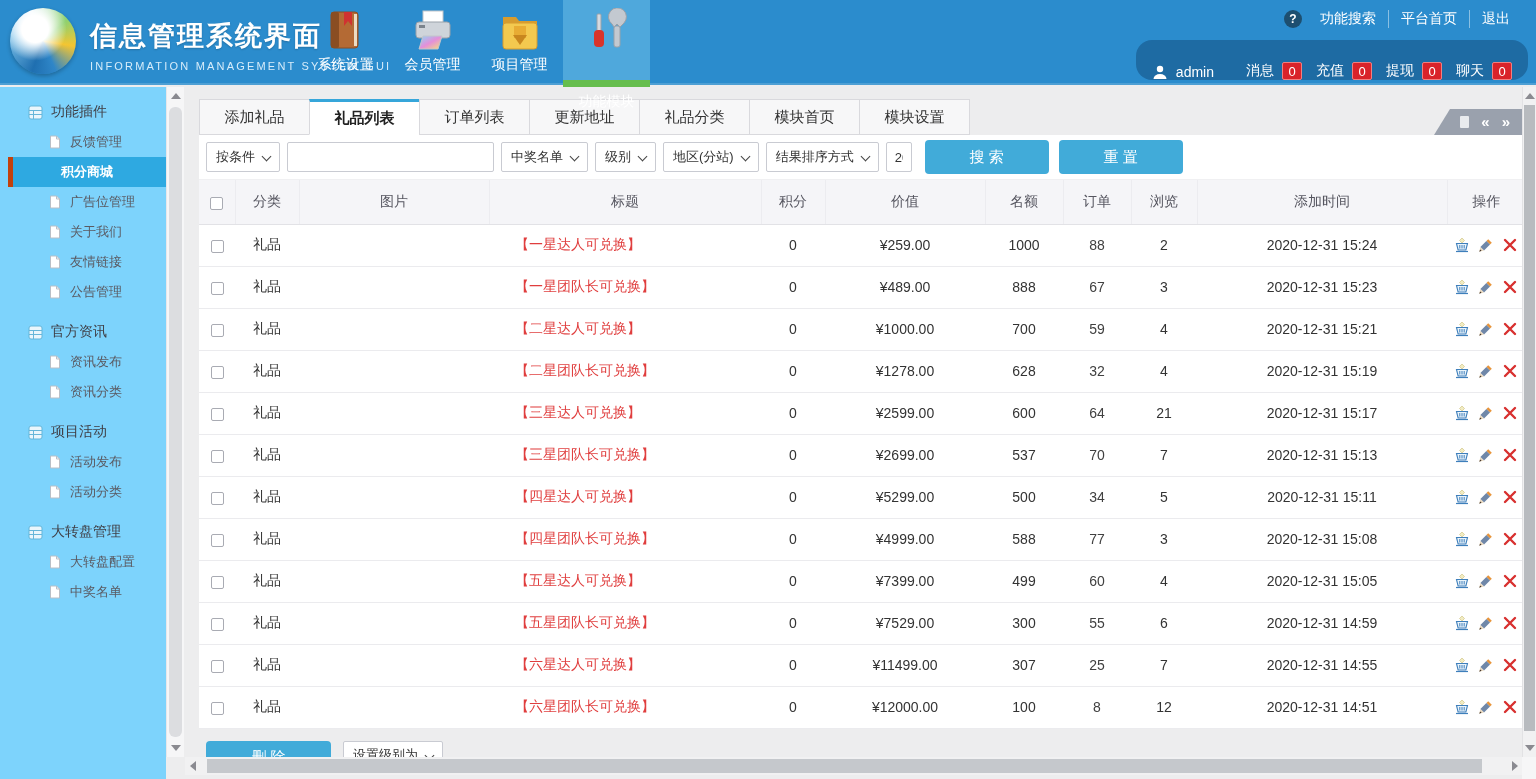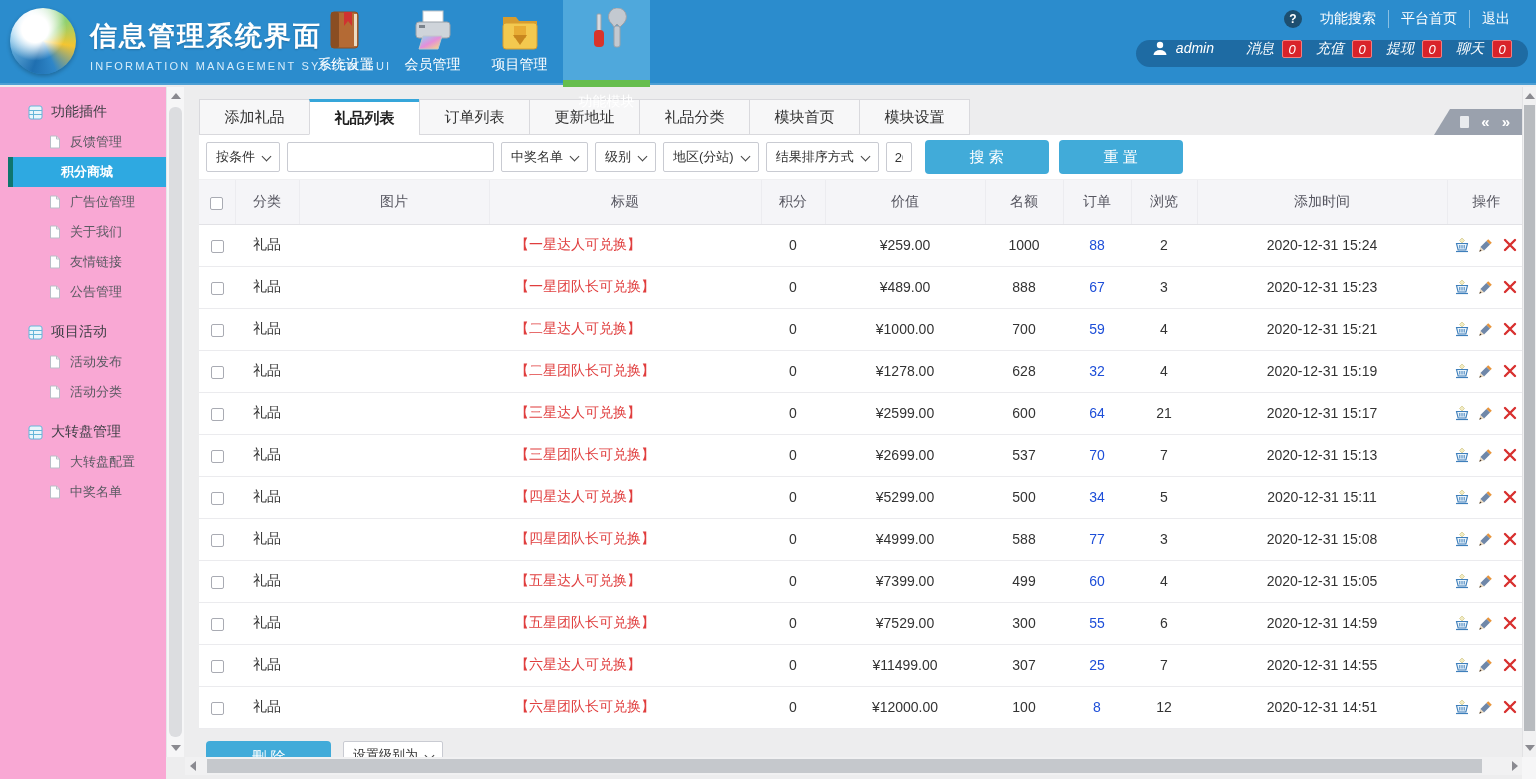--- a/index.html
+++ b/index.html
@@ -22,39 +22,39 @@
     justify-content:flex-start; padding-top:8px; color:#fff; font-size:14px; cursor:pointer; position:relative; }
   .nav-item .nav-icon { width:44px; height:44px; display:block; margin-bottom:4px; }
   .nav-item.active { background:#4fa8dc;gap:37px; }
   .nav-item.active::after { content:''; position:absolute; left:0; right:0; bottom:-2px; height:7px; background:#66be4e; }
   .header-right { position:absolute; right:8px; top:0; width:420px; height:85px; color:#fff; }
   .quick-links { position:absolute; right:6px; top:10px; display:flex; align-items:center; font-size:14px; }
   .q-help { width:18px; height:18px; border-radius:50%; background:#1d4f70; color:#fff; font-size:12px;
     font-weight:bold; text-align:center; line-height:18px; margin-right:6px; }
   .q-link { padding:0 12px; cursor:pointer; position:relative; }
   .q-link + .q-link { border-left:1px solid rgba(255,255,255,.45); }
-  .user-bar { position:absolute; right:0; top:40px; height:27px; background:#1e6ba3; border-radius:16px;
-    display:flex; align-items:flex-start; padding:0 16px; font-size:14px;font-style:italic; }
+  .user-bar { position:absolute; right:0; top:40px; height:40px; background:#1e6ba3; border-radius:16px;
+    display:flex; align-items:flex-end; padding:0 16px; font-size:14px; }
   .user-ico { width:16px; height:16px; margin-right:8px; }
   .user-name { margin-right:18px; }
   .stat { display:flex; align-items:center; margin-left:14px; cursor:pointer; }
   .stat-label { margin-right:8px; }
   .badge { min-width:20px; height:18px; background:#d9232a; color:#fff; font-size:13px; text-align:center;
     line-height:18px; padding:0 4px; border-radius:2px; border:1px solid #f08080; }
 
   
-  .sidebar { position:absolute; left:0; top:87px; width:166px; bottom:0; background:#f9a8d4; overflow:hidden; }
+  .sidebar { position:absolute; left:0; top:87px; width:166px; bottom:0; background:#7dd3fc; overflow:hidden; }
   .sb-group { margin-top:10px; }
   .sb-group-head { height:30px; display:flex; align-items:center; padding-left:28px; font-size:14px;
     color:#3f3f46; cursor:pointer; }
   .sb-group-head svg { margin-right:8px; flex:none; }
   .sb-item { height:30px; display:flex; align-items:center; padding-left:48px; font-size:13px;
     color:#5a5a62; cursor:pointer; }
   .sb-item svg { margin-right:8px; flex:none; }
-  .sb-item.active { background:#2ea9e1; border-left:5px solid #0f766e; margin-left:8px;
+  .sb-item.active { background:#2ea9e1; border-left:5px solid #c2410c; margin-left:8px;
     color:#fff; font-weight:bold; padding-left:48px; }
   .side-scroll { position:absolute; left:166px; top:87px; width:18px; bottom:22px;
     background:#f6f6f7; border-left:1px solid #e7e7ea; }
   .arr { position:absolute; left:4px; width:0; height:0; border-left:5px solid transparent;
     border-right:5px solid transparent; }
   .arr.up { top:6px; border-bottom:6px solid #8a8a90; }
   .arr.down { bottom:6px; border-top:6px solid #8a8a90; }
   .side-thumb { position:absolute; left:2px; top:20px; bottom:20px; width:13px; background:#dcdde0; border-radius:6px; }
 
   
@@ -91,21 +91,21 @@
   
   table { width:100%; border-collapse:collapse; table-layout:fixed; }
   thead th { height:44px; background:#f5f5f8; font-size:14px; font-weight:normal; color:#55555f;
     border-bottom:1px solid #e2e2e6; border-right:1px solid #ececf0; }
   thead th:last-child { border-right:none; }
   tbody td { height:42px; font-size:14px; color:#333; text-align:center; border-bottom:1px solid #ebebee; }
   td.c-title, th.c-title-h { text-align:left; }
   td.c-title { padding-left:26px; }
   th.c-title-h { text-align:center; }
   td.c-title a { color:#e03e3e; text-decoration:none; cursor:pointer; }
-  td.c-orders { color:#1d4ed8; }
+  td.c-orders { color:#404040; }
   .cb { appearance:none; -webkit-appearance:none; width:13px; height:13px; border:1px solid #a9abb3;
     border-radius:2px; background:#fff; cursor:pointer; vertical-align:middle; }
   .ops { display:flex; align-items:center; justify-content:center; gap:8px; }
   .op { width:16px; height:16px; cursor:pointer; display:inline-block; }
 
   
   .bottom-bar { display:flex; align-items:flex-start; padding:12px 0 0 21px; height:52px; }
   .btn-del { width:125px; height:34px; }
   .sel-level { margin-left:12px; height:28px; line-height:26px; }
 
@@ -258,20 +258,45 @@
           <path d="M8.5 1 v3 h3" fill="none" stroke="#b9bfc7"></path>
         </svg>
       <span>友情链接</span>
     </div>
     <div class="sb-item">
       <svg width="14" height="14" viewBox="0 0 14 14">
           <path d="M2.5 1 h6 l3 3 v9 h-9 z" fill="#fff" stroke="#b9bfc7"></path>
           <path d="M8.5 1 v3 h3" fill="none" stroke="#b9bfc7"></path>
         </svg>
       <span>公告管理</span>
+    </div>
+  </div>
+  <div class="sb-group">
+    <div class="sb-group-head">
+      <svg width="15" height="15" viewBox="0 0 15 15">
+          <rect x="1" y="1" width="13" height="13" rx="2" fill="#eaf6fc" stroke="#67b6d9"></rect>
+          <line x1="1" y1="5.5" x2="14" y2="5.5" stroke="#67b6d9"></line>
+          <line x1="1" y1="9.5" x2="14" y2="9.5" stroke="#67b6d9"></line>
+          <line x1="5.5" y1="5.5" x2="5.5" y2="14" stroke="#67b6d9"></line>
+        </svg>
+      <span>官方资讯</span>
+    </div>
+    <div class="sb-item">
+      <svg width="14" height="14" viewBox="0 0 14 14">
+          <path d="M2.5 1 h6 l3 3 v9 h-9 z" fill="#fff" stroke="#b9bfc7"></path>
+          <path d="M8.5 1 v3 h3" fill="none" stroke="#b9bfc7"></path>
+        </svg>
+      <span>资讯发布</span>
+    </div>
+    <div class="sb-item">
+      <svg width="14" height="14" viewBox="0 0 14 14">
+          <path d="M2.5 1 h6 l3 3 v9 h-9 z" fill="#fff" stroke="#b9bfc7"></path>
+          <path d="M8.5 1 v3 h3" fill="none" stroke="#b9bfc7"></path>
+        </svg>
+      <span>资讯分类</span>
     </div>
   </div>
   <div class="sb-group">
     <div class="sb-group-head">
       <svg width="15" height="15" viewBox="0 0 15 15">
           <rect x="1" y="1" width="13" height="13" rx="2" fill="#eaf6fc" stroke="#67b6d9"></rect>
           <line x1="1" y1="5.5" x2="14" y2="5.5" stroke="#67b6d9"></line>
           <line x1="1" y1="9.5" x2="14" y2="9.5" stroke="#67b6d9"></line>
           <line x1="5.5" y1="5.5" x2="5.5" y2="14" stroke="#67b6d9"></line>
         </svg>

